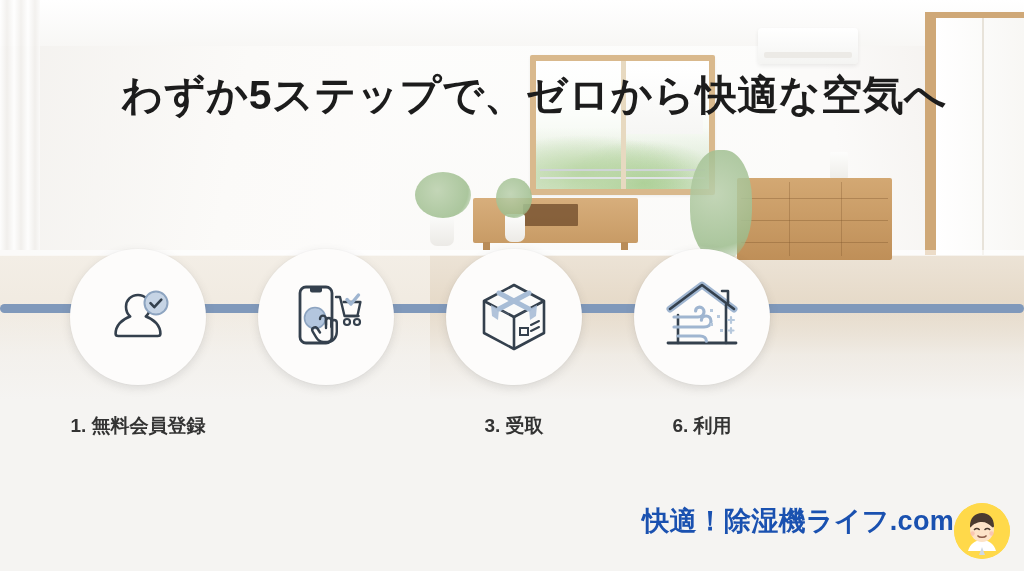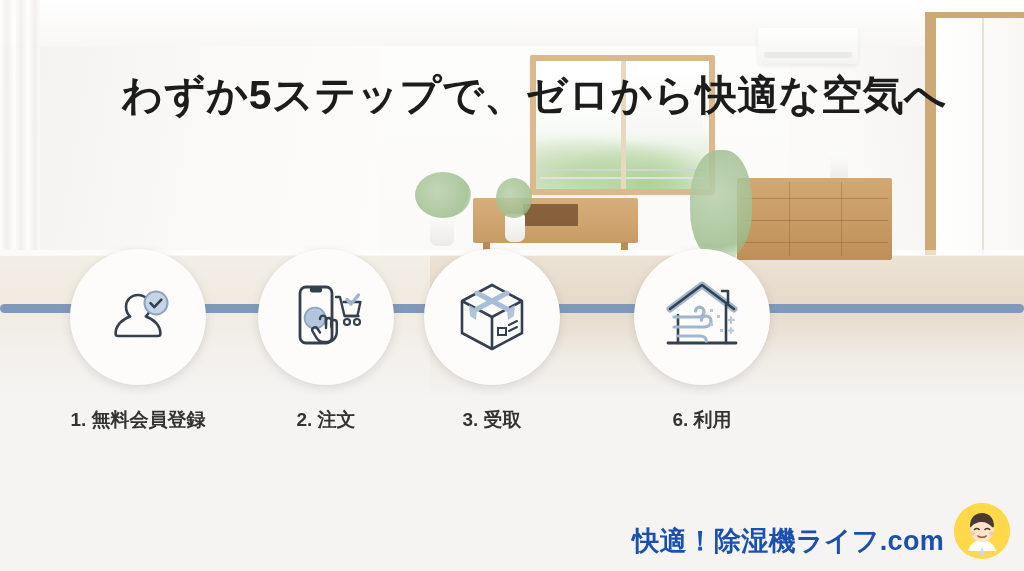--- a/index.html
+++ b/index.html
@@ -199,35 +199,34 @@
     width: 136px; height: 136px;
     border-radius: 50%;
     background: #fdfcfb;
     box-shadow: 0 3px 10px rgba(90,90,90,.16), 0 0 0 1px rgba(0,0,0,.015);
     display: flex;
     align-items: center;
     justify-content: center;
   }
   .circle svg { display: block; }
   .step-label {
-    margin-top: 22px;
+    margin-top: 28px;
     font-size: 19px;
     font-weight: bold;
     color: #333333;
     white-space: nowrap;
   }
 
   
   .brand {
     position: absolute;
     right: 14px;
     top: 503px;
     display: flex;
-    align-items: flex-end;
-    gap: 10px;
+    align-items: flex-start;
   }
   .brand-text {
     font-size: 27px;
     font-weight: bold;
     color: #1a51b0;
     white-space: nowrap;
     letter-spacing: .3px;
   }
   .brand-avatar {
     width: 56px; height: 56px; border-radius: 50%;
@@ -321,24 +320,23 @@
           <path d="M36 44c0-2 1.4-3.4 3-3.4s3 1.4 3 3.4v9" fill="none" stroke="#34404d" stroke-width="2.4" stroke-linecap="round"></path>
           <path d="M42 50v-4.2c0-1.6 1.2-2.8 2.7-2.8s2.7 1.2 2.7 2.8V52" fill="none" stroke="#34404d" stroke-width="2.4" stroke-linecap="round"></path>
           <path d="M47.4 51v-3.2c0-1.6 1.2-2.8 2.7-2.8s2.7 1.2 2.7 2.8v9c0 6-4 10.2-9.6 10.2h-3.6c-3.6 0-5.6-1.6-7.4-4.6l-3.6-6c-.8-1.4-.3-3 1.1-3.8 1.3-.8 2.9-.4 3.7.9l2.6 4" fill="none" stroke="#34404d" stroke-width="2.4" stroke-linecap="round" stroke-linejoin="round"></path>
           <path d="M52 22h4l4.5 19h14" fill="none" stroke="#34404d" stroke-width="2.4" stroke-linecap="round" stroke-linejoin="round"></path>
           <path d="M58.6 27h17.8l-3 14H61.4" fill="none" stroke="#34404d" stroke-width="2.4" stroke-linejoin="round"></path>
           <circle cx="63" cy="47" r="3" fill="none" stroke="#34404d" stroke-width="2.2"></circle>
           <circle cx="73" cy="47" r="3" fill="none" stroke="#34404d" stroke-width="2.2"></circle>
           <path d="M63 24.5l4 4.5 7.5-9" fill="none" stroke="#9fb5d0" stroke-width="3.4" stroke-linecap="round" stroke-linejoin="round"></path>
         </svg>
       </div>
-      <div class="step-label">2. 注文</div>
-    </div>
-
-    <div class="step" style="left:424px">
+    </div>
+
+    <div class="step" style="left:446px">
       <div class="circle">
         <svg width="84" height="84" viewBox="0 0 84 84">
           <path d="M42 10L72 26v32L42 74 12 58V26z" fill="#fbfbfa" stroke="#34404d" stroke-width="2.6" stroke-linejoin="round"></path>
           <path d="M12 26l30 16 30-16" fill="none" stroke="#34404d" stroke-width="2.6" stroke-linejoin="round"></path>
           <path d="M42 42v32" fill="none" stroke="#34404d" stroke-width="2.6"></path>
           <path d="M42 42L27 34l-1 11 -6-4 -1-11" fill="#a8bdd6" opacity=".9"></path>
           <path d="M42 42l15-8 1 11 6-4 1-11" fill="#a8bdd6" opacity=".9"></path>
           <path d="M27 18l30 16" fill="none" stroke="#a8bdd6" stroke-width="5" stroke-linecap="round"></path>
           <path d="M57 18L27 34" fill="none" stroke="#a8bdd6" stroke-width="5" stroke-linecap="round"></path>
           <rect x="48" y="53" width="8" height="7" fill="none" stroke="#34404d" stroke-width="2"></rect>

